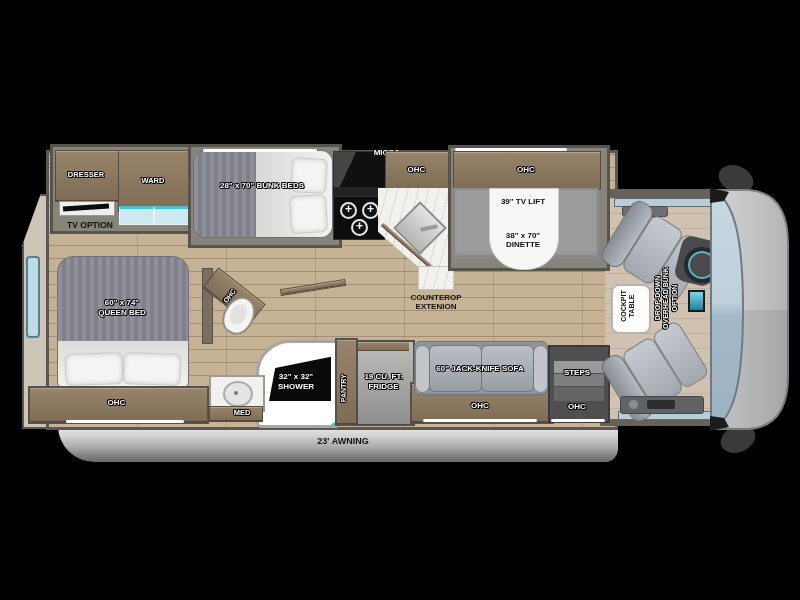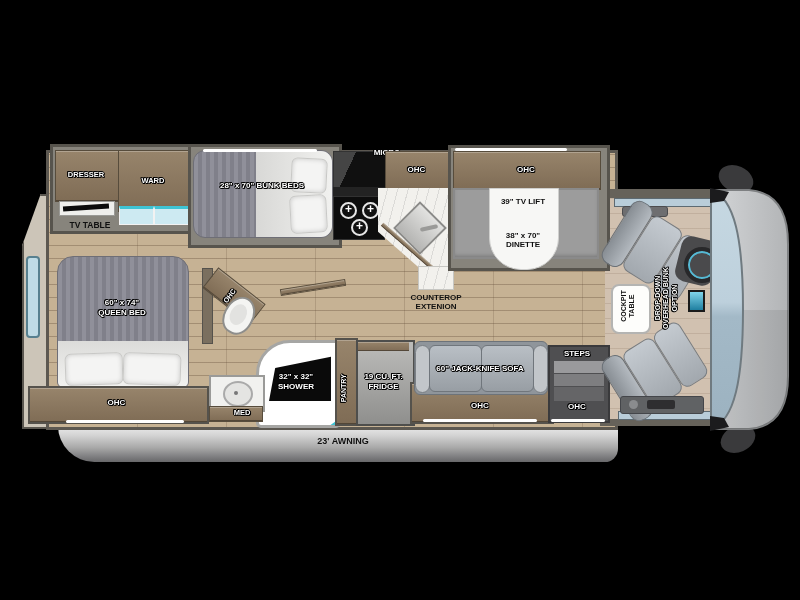--- a/index.html
+++ b/index.html
@@ -59,21 +59,21 @@
 
   <div class="a wall" style="left:50px;top:144px;width:140px;height:84px;"></div>
   <div class="a wood" style="left:55px;top:150px;width:62px;height:50px;"></div>
   <div class="a lw" style="left:55px;top:170px;width:62px;font-size:7.5px;">DRESSER</div>
   <div class="a" style="left:59px;top:201px;width:54px;height:13px;background:#efefec;border:1px solid #9a9a96;"></div>
   <div class="a" style="left:63px;top:205px;width:46px;height:5px;background:#0c0c0c;transform:rotate(-4deg);"></div>
   <div class="a wood" style="left:118px;top:150px;width:70px;height:60px;"></div>
   <div class="a lw" style="left:118px;top:176px;width:70px;font-size:7.5px;">WARD</div>
   <div class="a" style="left:119px;top:206px;width:33px;height:15px;background:#cdeaf2;border:1px solid #f2f2f2;border-top:3px solid #3fc4d4;"></div>
   <div class="a" style="left:154px;top:206px;width:33px;height:15px;background:#cdeaf2;border:1px solid #f2f2f2;border-top:3px solid #3fc4d4;"></div>
-  <div class="a lb" style="left:54px;top:221px;width:72px;font-size:8.5px;">TV TABLE</div>
+  <div class="a lb" style="left:54px;top:221px;width:72px;font-size:8.5px;">TV OPTION</div>
 
   <div class="a wall" style="left:188px;top:144px;width:148px;height:98px;"></div>
   <div class="a mattress" style="left:193px;top:150px;width:138px;height:86px;border-radius:12px;overflow:hidden;border:1px solid #6e6e76;">
      <div class="a" style="left:62px;top:0;width:76px;height:86px;background:linear-gradient(90deg,#d8d8d6,#f1f1ef);"></div>
      <div class="pillow a" style="left:97px;top:7px;width:34px;height:33px;transform:rotate(3deg);"></div>
      <div class="pillow a" style="left:96px;top:44px;width:35px;height:36px;transform:rotate(-3deg);"></div>
   </div>
   <div class="a lw" style="left:193px;top:181px;width:138px;">28" x 70" BUNK BEDS</div>
   <div class="a sline" style="left:203px;top:149px;width:114px;"></div>
 
@@ -173,21 +173,21 @@
   </div>
   <div class="a lw" style="left:414px;top:364px;width:132px;">60" JACK-KNIFE SOFA</div>
   <div class="a lw" style="left:410px;top:401px;width:140px;">OHC</div>
   <div class="a sline" style="left:423px;top:419px;width:114px;"></div>
 
   <div class="a" style="left:548px;top:345px;width:58px;height:74px;background:#4f4f51;border:2px solid #3a3a3c;">
      <div class="a" style="left:4px;top:14px;width:50px;height:12px;background:#9a9a9c;"></div>
      <div class="a" style="left:4px;top:27px;width:50px;height:12px;background:#7e7e80;"></div>
      <div class="a" style="left:4px;top:40px;width:50px;height:14px;background:#656567;"></div>
   </div>
-  <div class="a lw" style="left:548px;top:349px;width:58px;">STEPS</div>
+  <div class="a lw" style="left:548px;top:368px;width:58px;">STEPS</div>
   <div class="a lw" style="left:548px;top:402px;width:58px;">OHC</div>
   <div class="a sline" style="left:551px;top:419px;width:54px;"></div>
 
   <div class="a" style="left:622px;top:206px;width:14px;height:9px;background:#6e6e70;border:1px solid #4c4c4e;border-radius:3px;"></div>
   <div class="a" style="left:640px;top:206px;width:26px;height:9px;background:#6e6e70;border:1px solid #4c4c4e;border-radius:3px;"></div>
 
   <div class="a" style="left:610px;top:214px;width:92px;height:76px;transform:rotate(32deg);">
      <div class="seat-back"></div>
      <div class="seat-cushion" style="left:24px;width:34px;"></div>
      <div class="seat-cushion" style="left:60px;width:28px;"></div>

